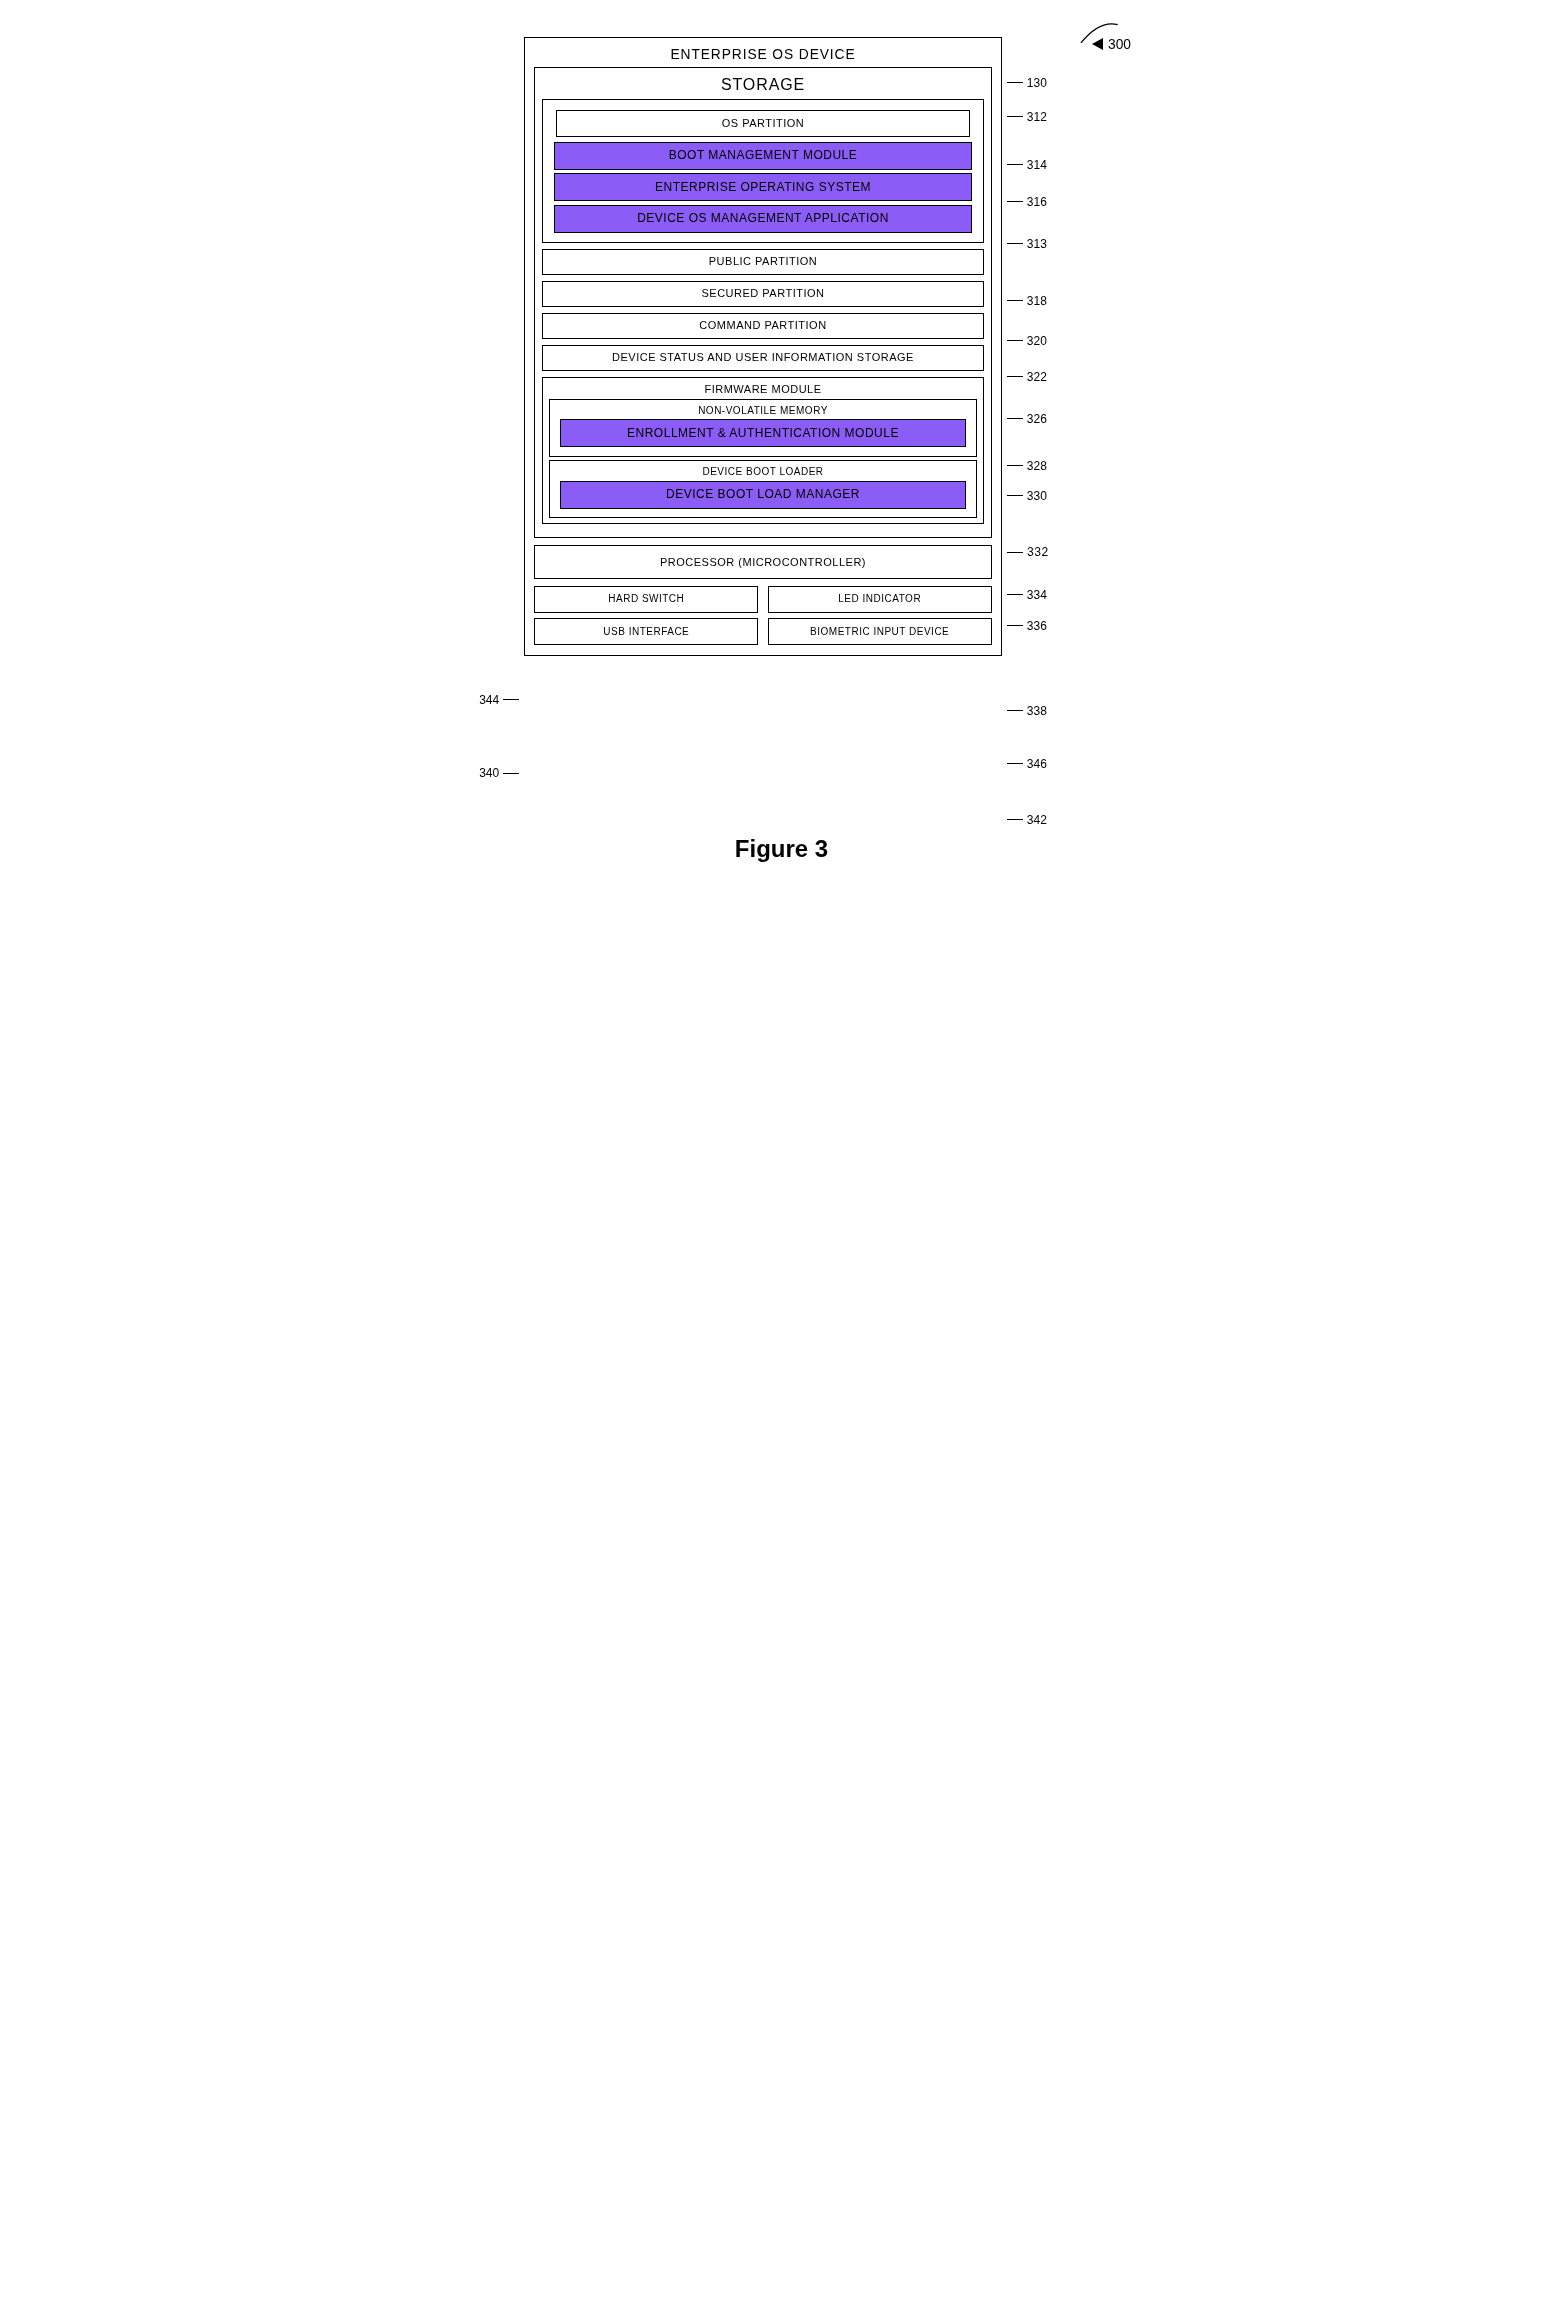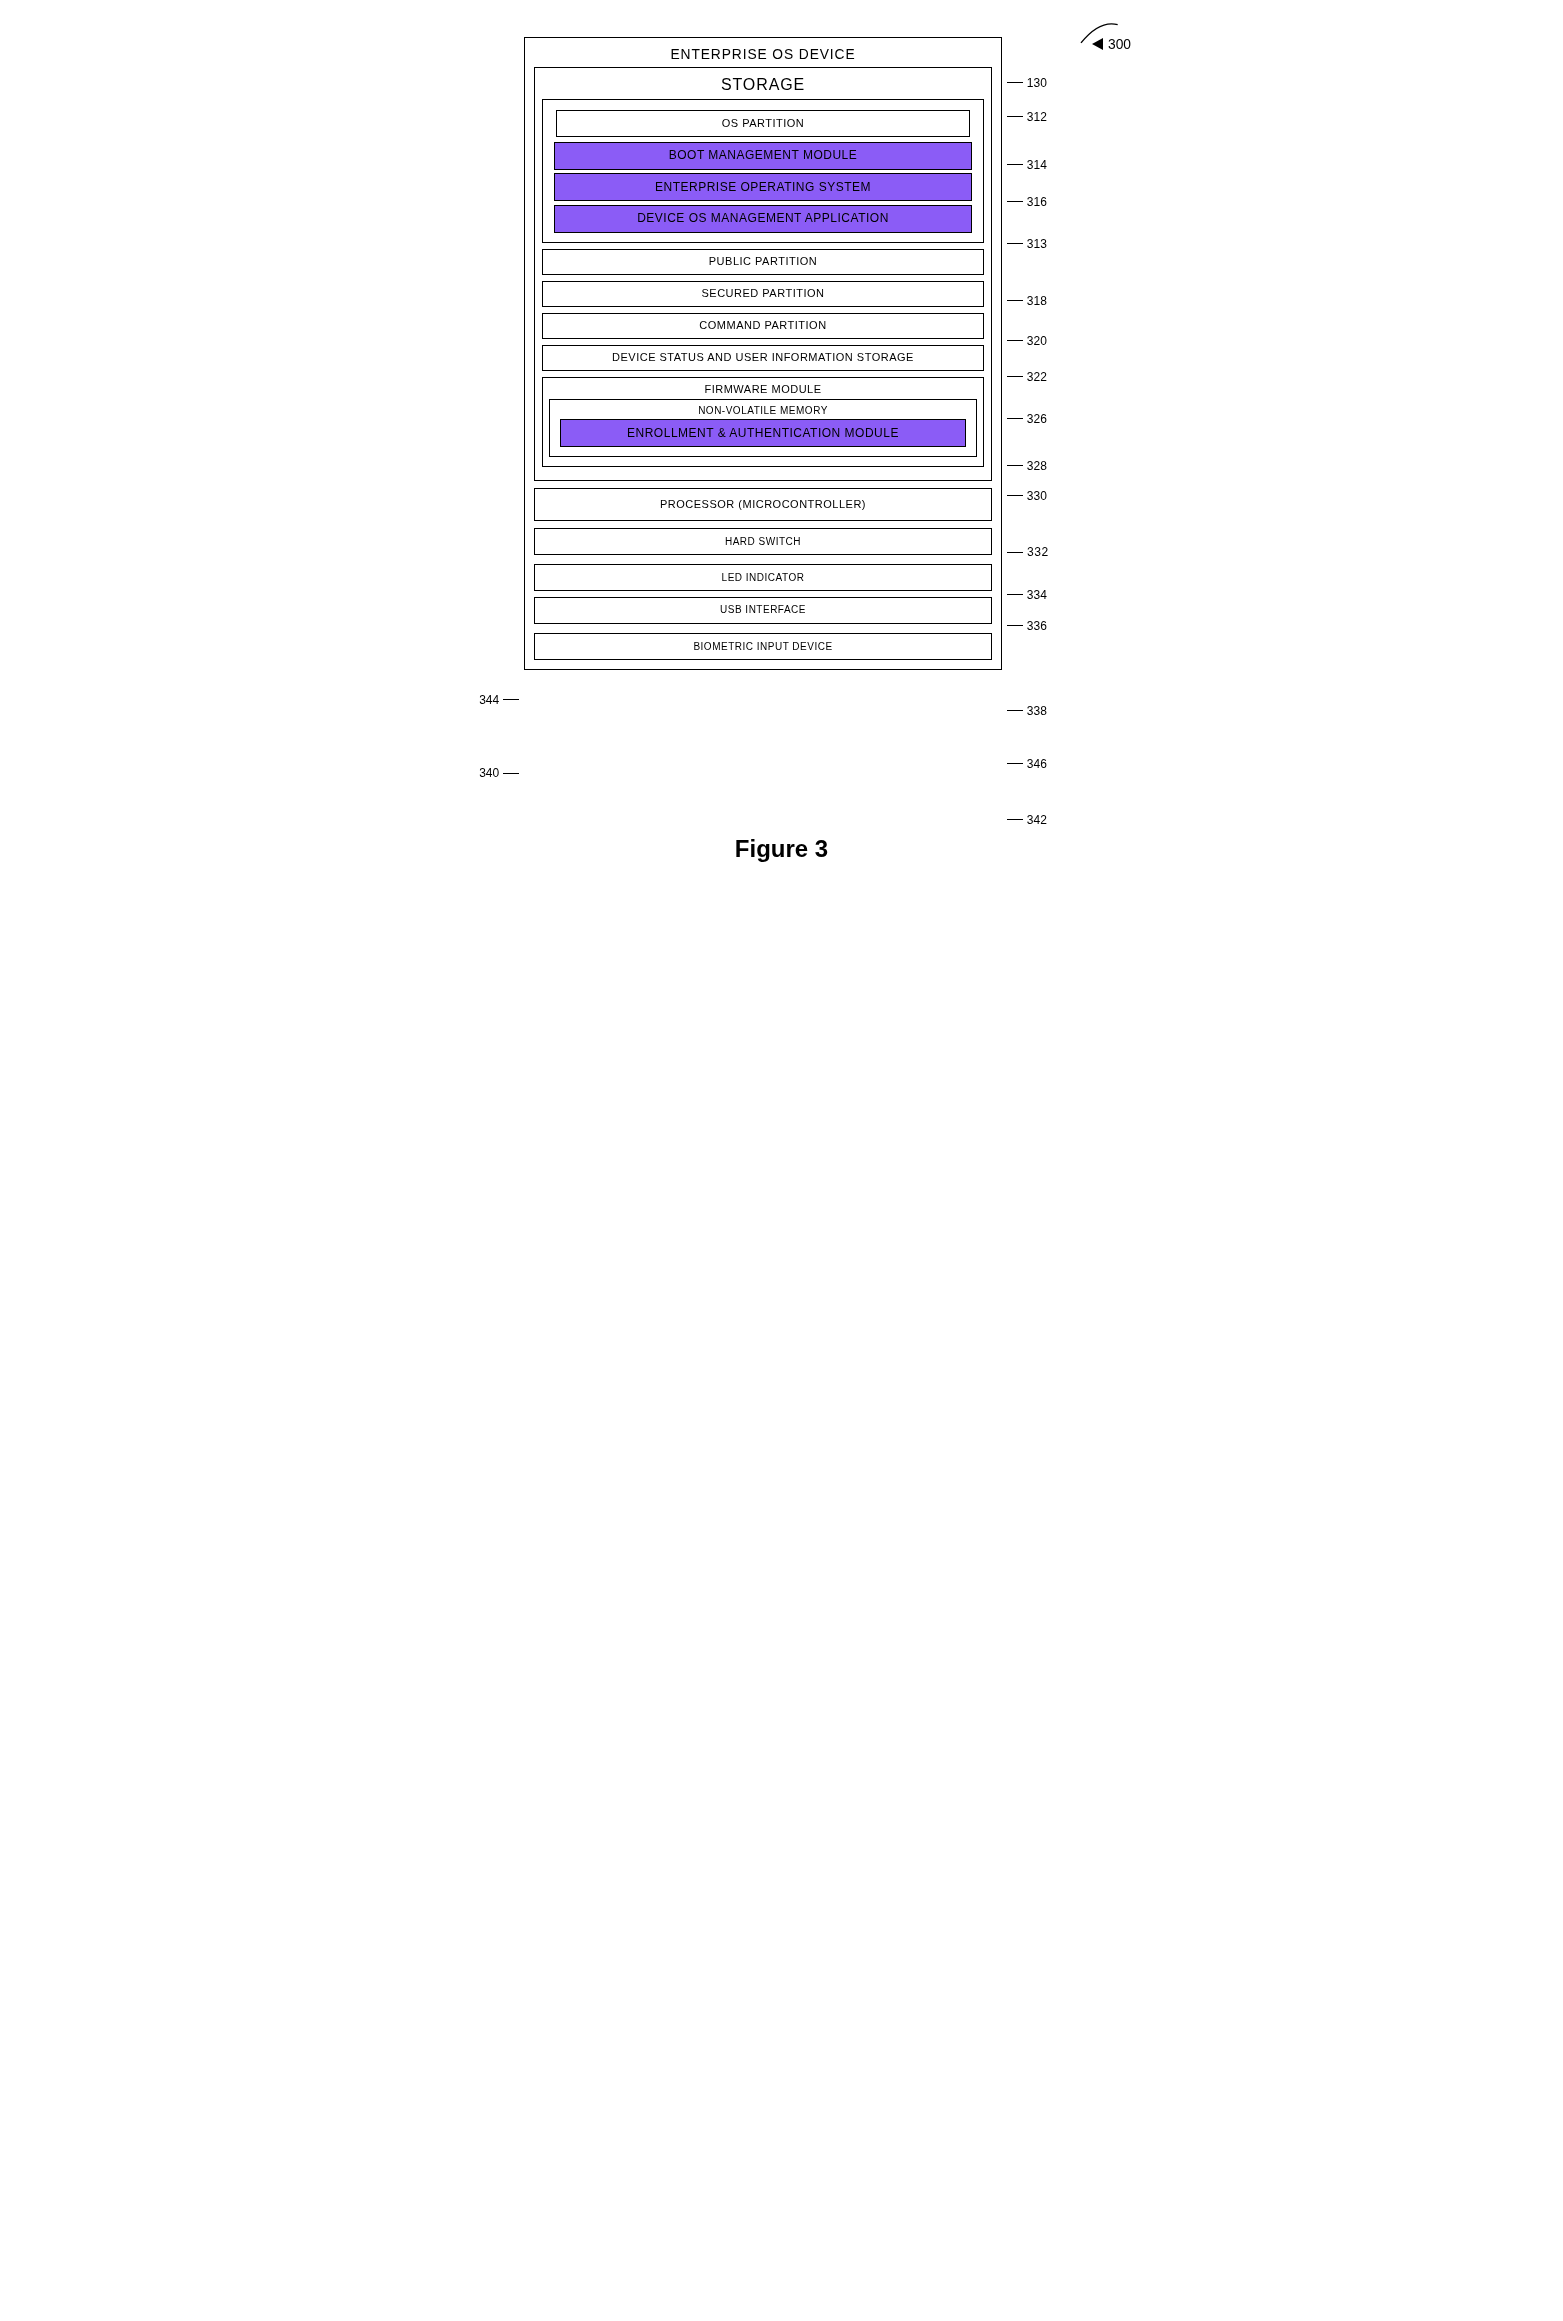--- a/index.html
+++ b/index.html
@@ -120,21 +120,21 @@
       border: 1.8px solid #000;
       padding: 5.5px 9.2px;
       text-align: center;
       font-size: 10px;
       text-transform: uppercase;
       letter-spacing: 0.5px;
       line-height: 1.4;
     }
     .two-col {
       display: flex;
-      flex-direction: column;
+      flex-direction: row;
       gap: 9.2px;
     }
     .two-col .small-box {
       flex: 1;
     }
     .figure-caption {
       text-align: center;
       font-size: 24px;
       font-weight: bold;
       margin-top: 27.5px;
@@ -237,20 +237,24 @@
           <div class="inner-box">DEVICE STATUS AND USER INFORMATION STORAGE</div>
 
           <div class="firmware-box">
             <div class="firmware-title">FIRMWARE MODULE</div>
 
             <div class="nvm-box">
               <div class="nvm-title">NON-VOLATILE MEMORY</div>
               <div class="nested-box">ENROLLMENT &amp; AUTHENTICATION MODULE</div>
             </div>
 
+            <div class="boot-loader-box">
+              <div class="boot-loader-title">DEVICE BOOT LOADER</div>
+              <div class="nested-box">DEVICE BOOT LOAD MANAGER</div>
+            </div>
           </div>
         </div>
 
         <div class="processor-box">PROCESSOR (MICROCONTROLLER)</div>
 
         <div class="two-col" style="margin-bottom:5.5px;">
           <div class="small-box">HARD SWITCH</div>
           <div class="small-box">LED INDICATOR</div>
         </div>
         <div class="two-col">

